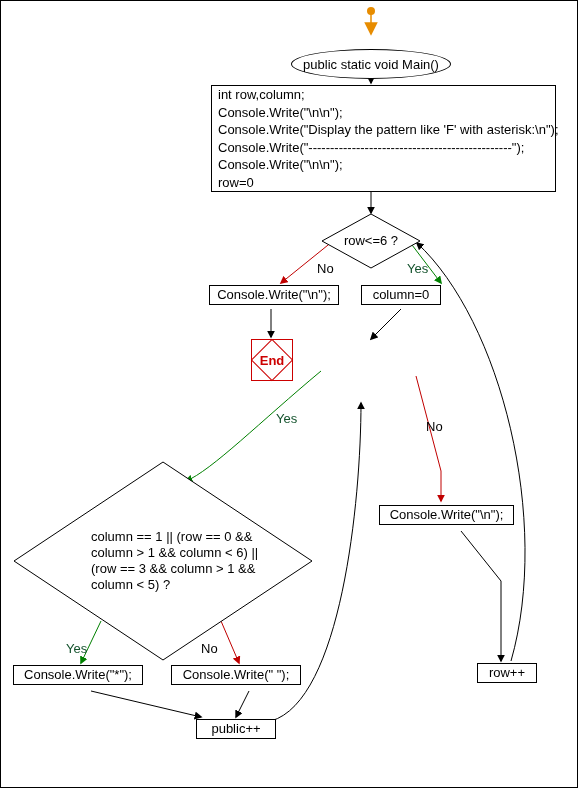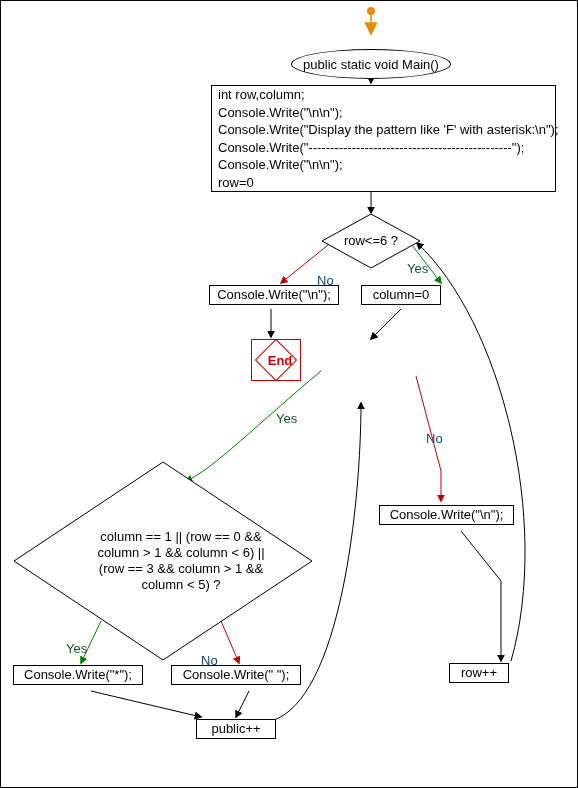--- a/index.html
+++ b/index.html
@@ -45,21 +45,21 @@
   }
   .rect.center {
     text-align: center;
     white-space: normal;
   }
   .diamond-wrap {
     position: absolute;
     display: flex;
     align-items: center;
     justify-content: center;
-    text-align: center;
+    text-align: left;
   }
   .diamond-wrap svg {
     position: absolute;
     left: 0;
     top: 0;
   }
   .diamond-text {
     position: relative;
     max-width: 70%;
     line-height: 1.25;
@@ -68,38 +68,37 @@
     position: absolute;
     width: 40px;
     height: 40px;
     border: 1px solid #c00;
     display: flex;
     align-items: center;
     justify-content: center;
     color: #c00;
     font-weight: bold;
     background: #fff;
-    padding-left: 8px;
   }
   .end-box .inner-diamond {
     position: absolute;
     left: 50%;
     top: 50%;
     width: 28px;
     height: 28px;
     border: 1px solid #c00;
     transform: translate(-50%, -50%) rotate(45deg);
   }
   .edge-label {
     position: absolute;
     font-size: 13px;
     background: rgba(255,255,255,0.0);
   }
   .edge-label.yes { color: #14532d; }
-  .edge-label.no  { color: #0c4a6e; margin-top: 12px; }
+  .edge-label.no  { color: #000000; }
 </style>
 </head>
 <body>
 
 <div class="canvas">
 
   <svg width="578" height="788">
     <defs>
       <marker id="arr-black" viewBox="0 0 10 10" refX="8" refY="5" markerWidth="8" markerHeight="8" orient="auto-start-reverse">
         <path d="M 0 0 L 10 5 L 0 10 z" fill="#000"></path>
@@ -191,15 +190,15 @@
   <div class="edge-label no" style="left:200px; top:640px;">No</div>
 
   <div class="node rect center" style="left:12px; top:664px; width:130px;">Console.Write("*");</div>
 
   <div class="node rect center" style="left:170px; top:664px; width:130px;">Console.Write(" ");</div>
 
   <div class="node rect center" style="left:195px; top:718px; width:80px;">public++</div>
 
   <div class="node rect center" style="left:378px; top:504px; width:135px;">Console.Write("\n");</div>
 
-  <div class="node rect center" style="left:448px; top:662px; width:60px;text-align:center;">row++</div>
+  <div class="node rect center" style="left:476px; top:662px; width:60px;text-align:center;">row++</div>
 
 </div>
 
 </body></html>

